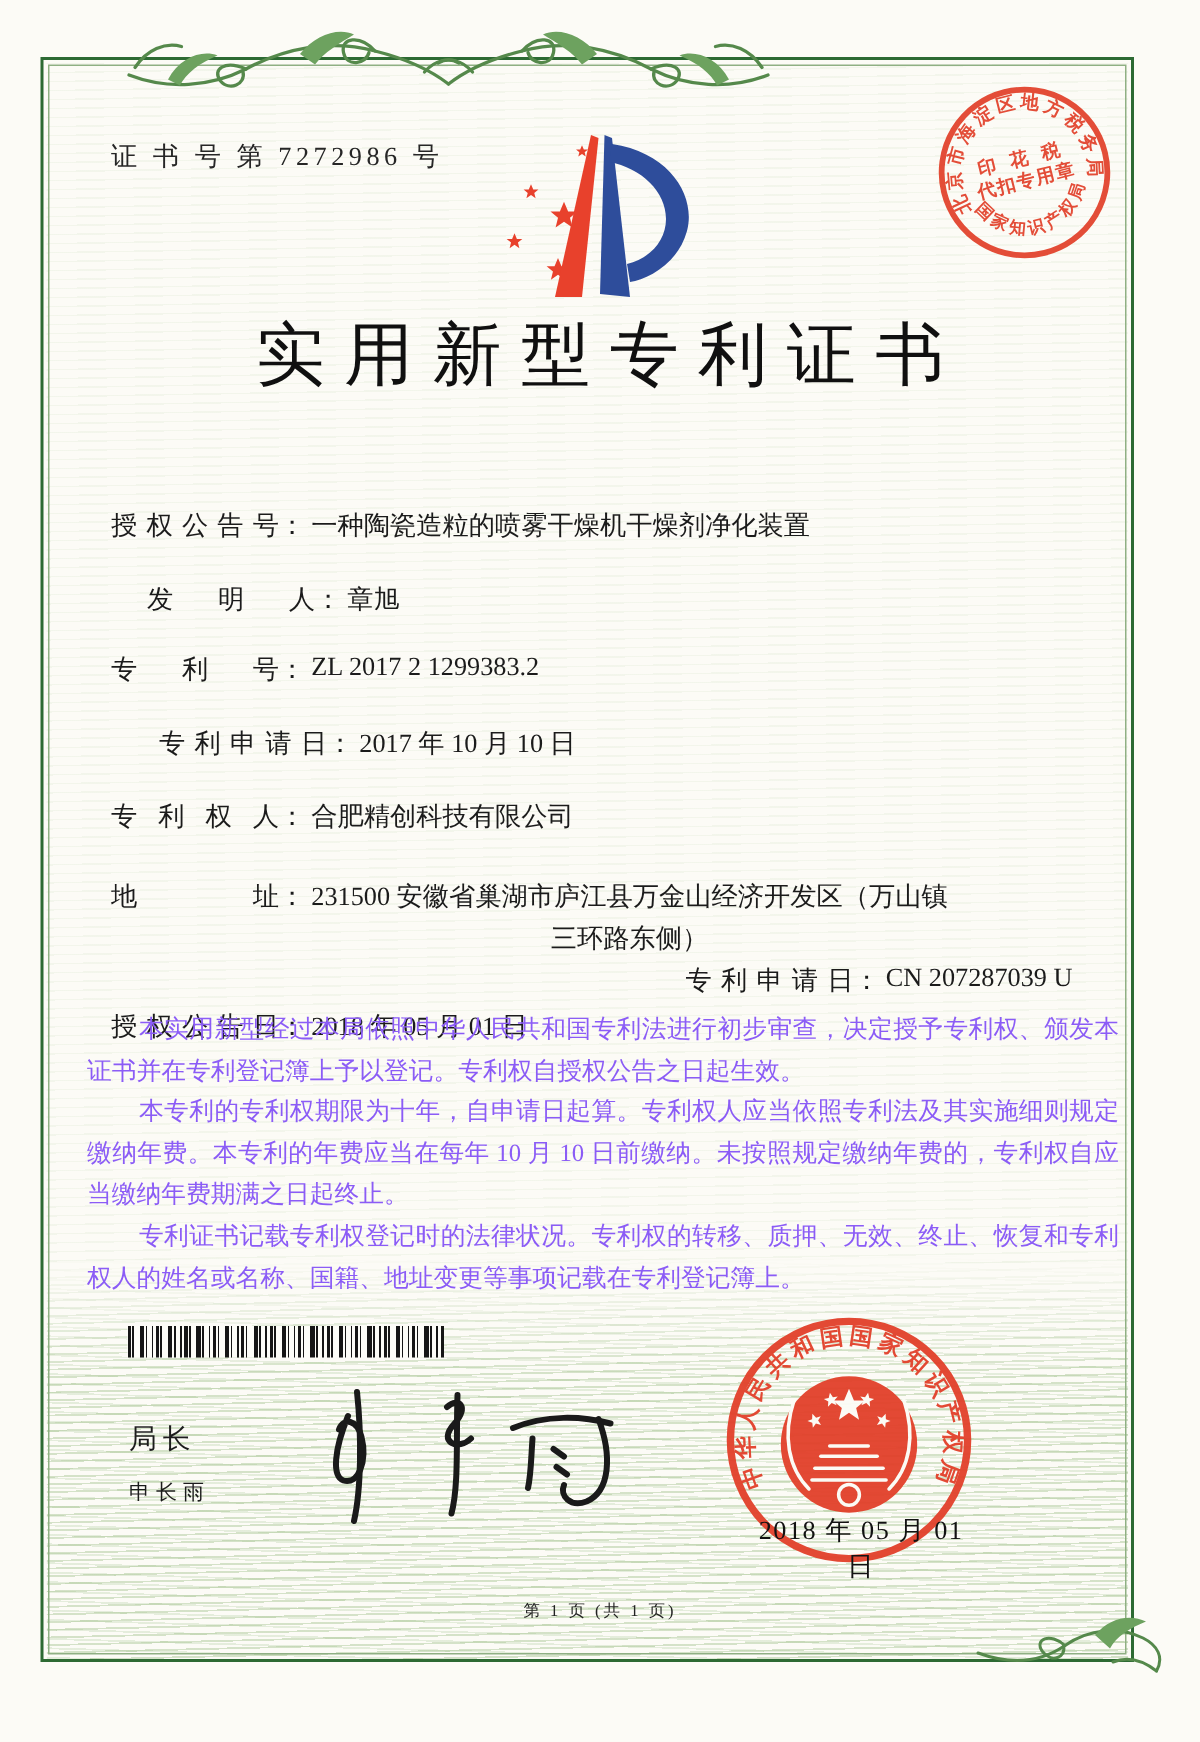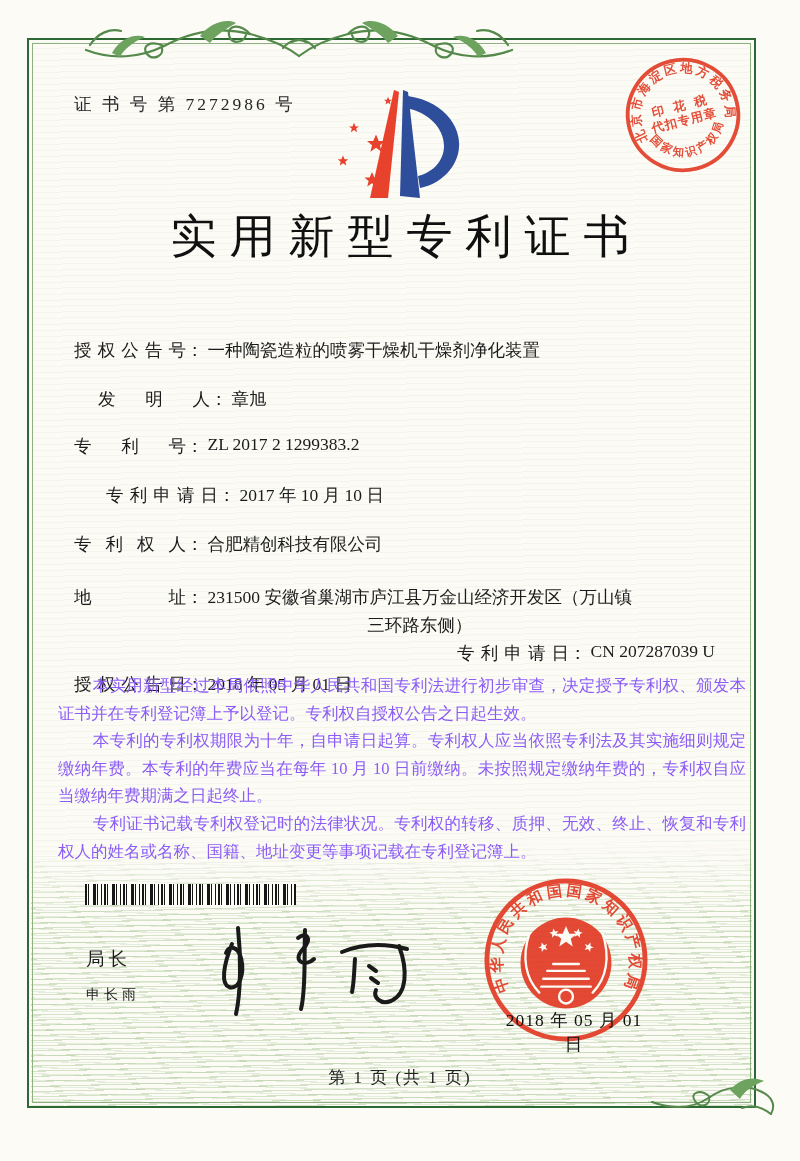--- a/index.html
+++ b/index.html
@@ -88,21 +88,21 @@
   .signature { position:absolute; left:192px; top:912px; width:240px; height:112px; }
   
   .official-seal { position:absolute; left:482px; top:876px; width:168px; height:168px; opacity:.95; }
   .seal-date {
     position:absolute; left:494px; top:1008px; width:160px; text-align:center;
     font-size:17.5px; letter-spacing:1px; color:#121212; z-index:4;
   }
   
   .footer {
     position:absolute; left:0; top:1066px; width:100%; text-align:center;
-    font-size:17px; letter-spacing:2px; color:#222;
+    font-size:11px; letter-spacing:2px; color:#222;
   }
   
   .orn-top { position:absolute; left:78px; top:4px; width:442px; height:62px; z-index:3; }
   .orn-br  { position:absolute; left:648px; top:1072px; width:132px; height:48px; z-index:3; }
   svg text { font-family:"Liberation Serif","DejaVu Serif",serif; }
 </style>
 </head>
 <body>
 
 <div class="page">

